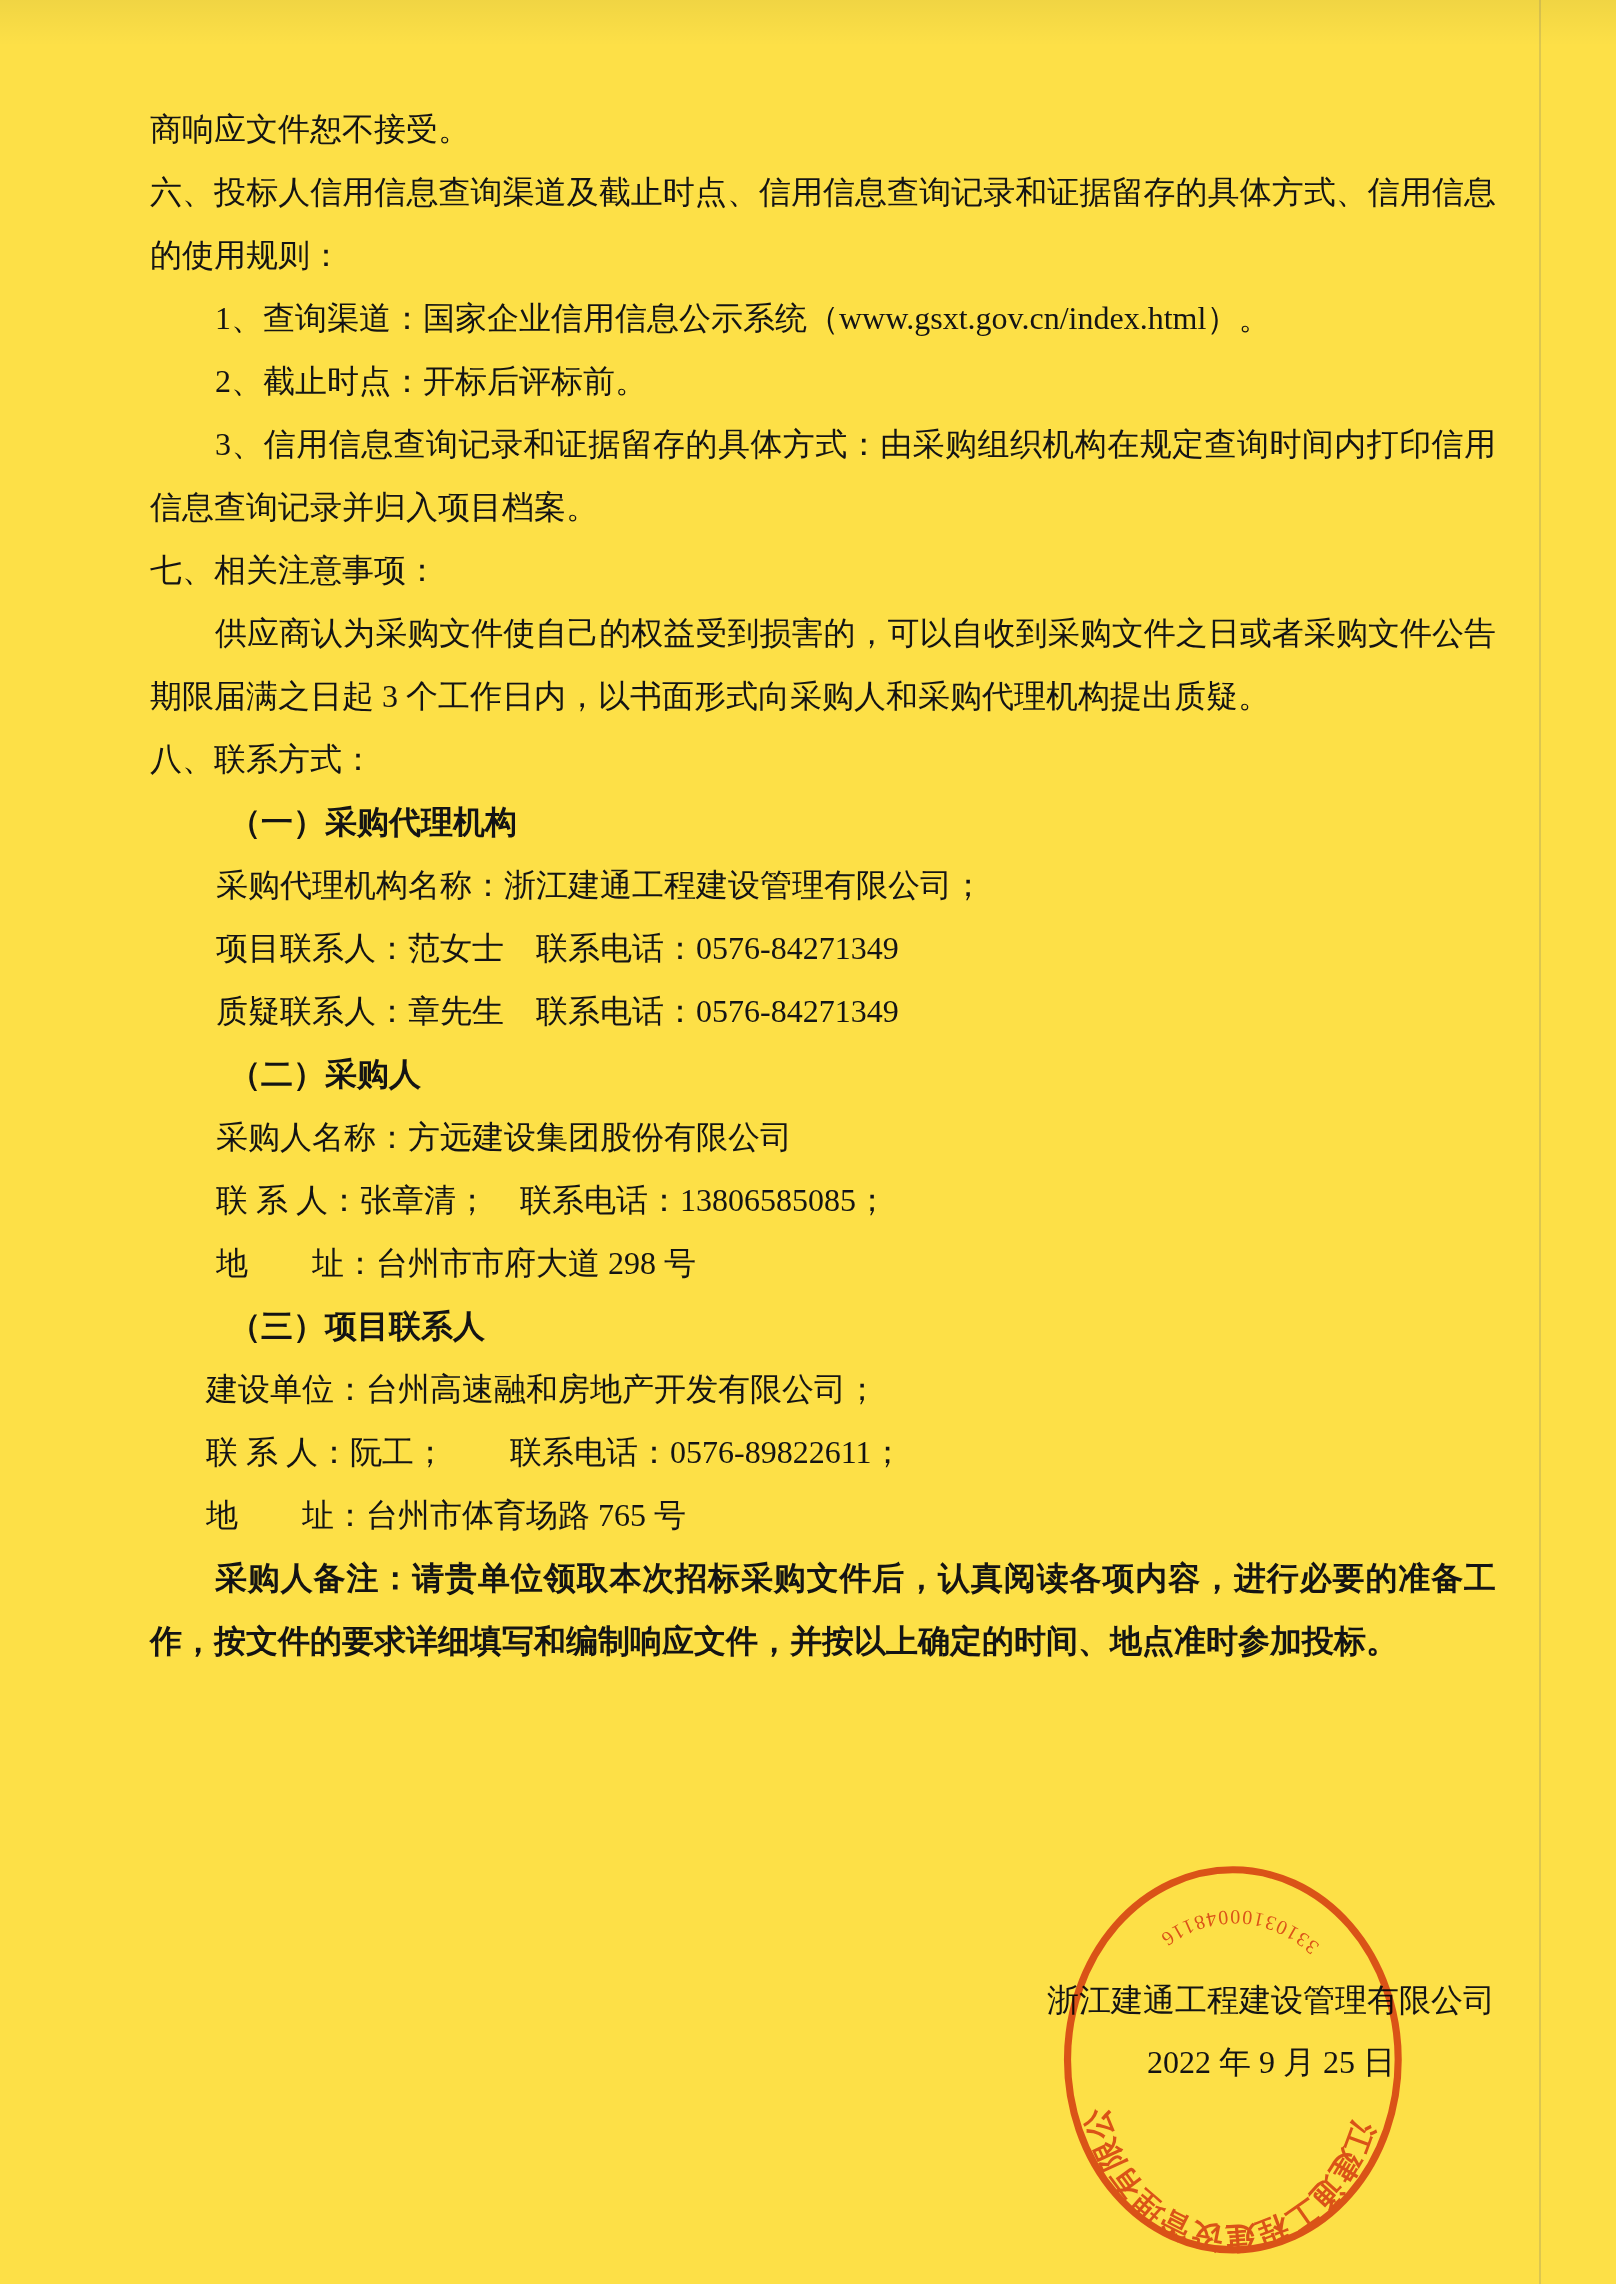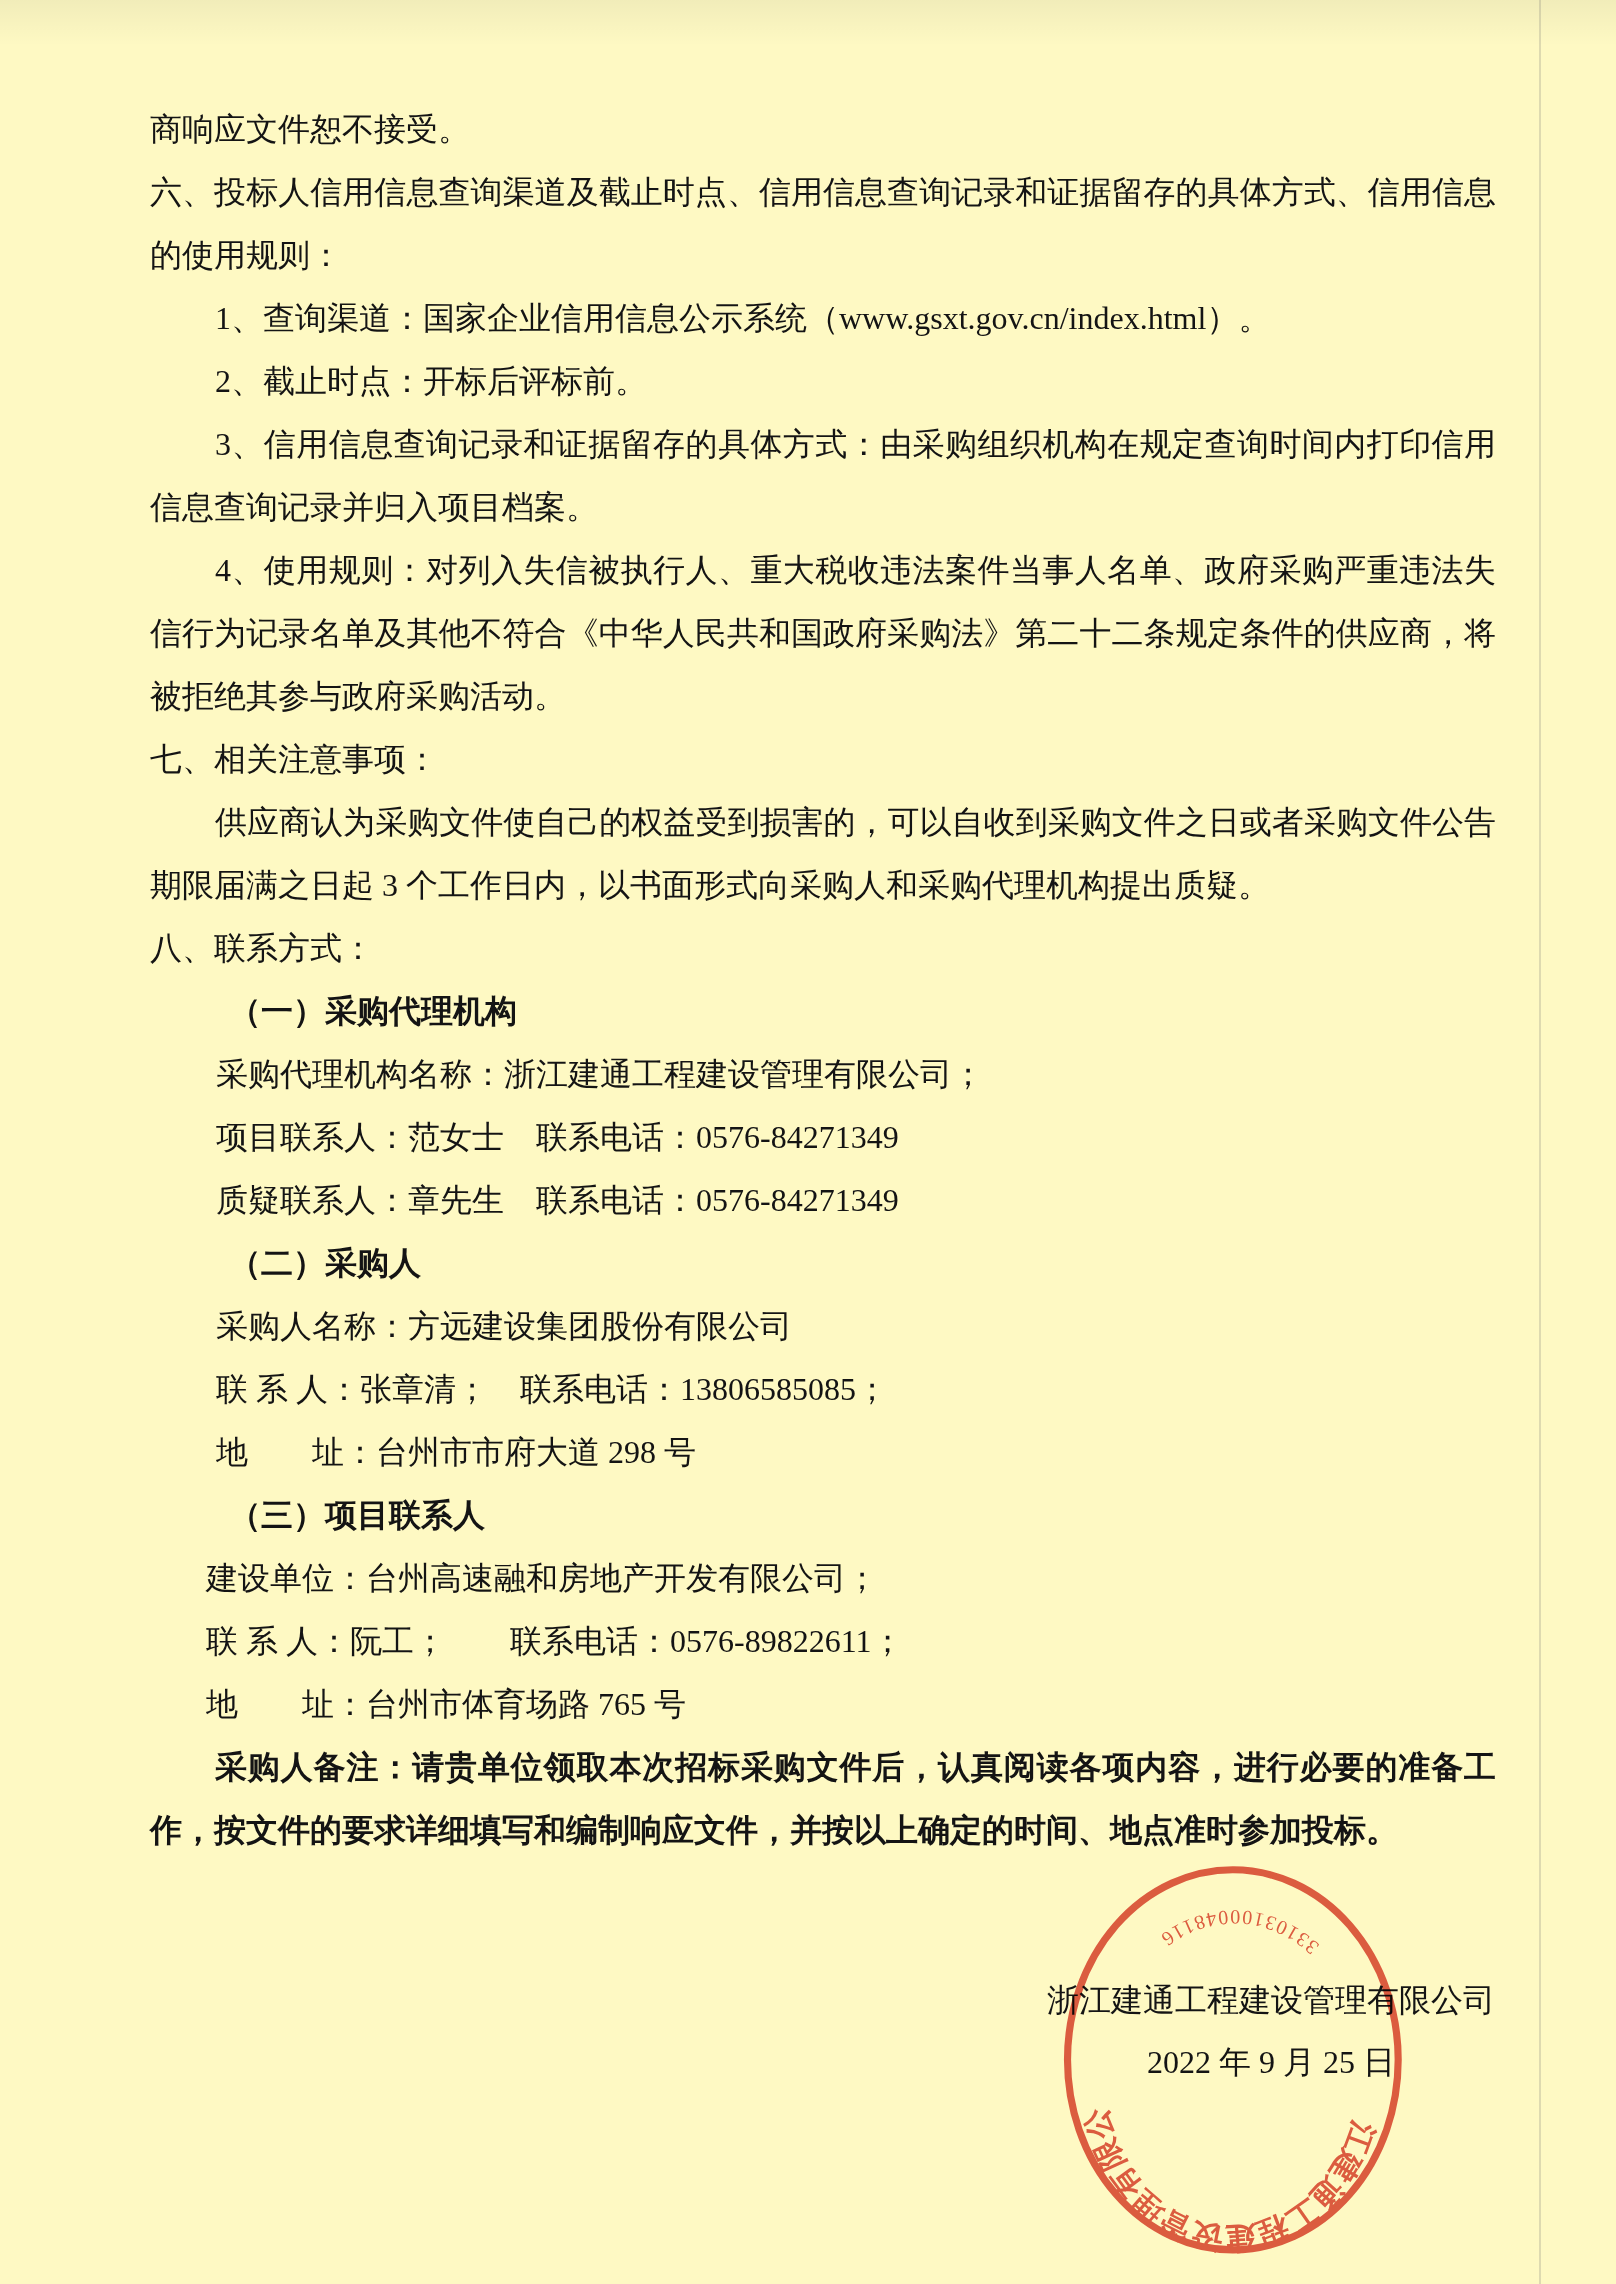--- a/index.html
+++ b/index.html
@@ -4,21 +4,21 @@
 <style>
   html, body { margin: 0; padding: 0; }
   body {
     width: 1616px; height: 2284px;
     background: #e9e9e9;
     font-family: "Liberation Serif", "DejaVu Serif", serif;
   }
   .page {
     position: relative;
     width: 1616px; height: 2284px;
-    background: #fef9c3;
+    background: #fde047;
     overflow: hidden;
     color: #141414;
   }
   
   .page::before {
     content: "";
     position: absolute; left: 0; top: 0; right: 0; height: 46px;
     background: linear-gradient(180deg, rgba(0,0,0,0.05), rgba(0,0,0,0));
     pointer-events: none;
   }
@@ -74,21 +74,20 @@
 
 <div class="page">
 
   <div class="doc-body">
 
   <div class="para s-body">商响应文件恕不接受。</div>
       <div class="para s-heading">六、投标人信用信息查询渠道及截止时点、信用信息查询记录和证据留存的具体方式、信用信息的使用规则：</div>
       <div class="para s-body ind-first">1、查询渠道：国家企业信用信息公示系统（www.gsxt.gov.cn/index.html）。</div>
       <div class="para s-body ind-first">2、截止时点：开标后评标前。</div>
       <div class="para s-body ind-first">3、信用信息查询记录和证据留存的具体方式：由采购组织机构在规定查询时间内打印信用信息查询记录并归入项目档案。</div>
-      <div class="para s-body ind-first">4、使用规则：对列入失信被执行人、重大税收违法案件当事人名单、政府采购严重违法失信行为记录名单及其他不符合《中华人民共和国政府采购法》第二十二条规定条件的供应商，将被拒绝其参与政府采购活动。</div>
       <div class="para s-heading">七、相关注意事项：</div>
       <div class="para s-body ind-first">供应商认为采购文件使自己的权益受到损害的，可以自收到采购文件之日或者采购文件公告期限届满之日起 3 个工作日内，以书面形式向采购人和采购代理机构提出质疑。</div>
       <div class="para s-heading">八、联系方式：</div>
       <div class="para s-subheading">（一）采购代理机构</div>
       <div class="para s-contact">采购代理机构名称：浙江建通工程建设管理有限公司；</div>
       <div class="para s-contact">项目联系人：范女士　联系电话：0576-84271349</div>
       <div class="para s-contact">质疑联系人：章先生　联系电话：0576-84271349</div>
       <div class="para s-subheading">（二）采购人</div>
       <div class="para s-contact">采购人名称：方远建设集团股份有限公司</div>
       <div class="para s-contact">联 系 人：张章清；　联系电话：13806585085；</div>

